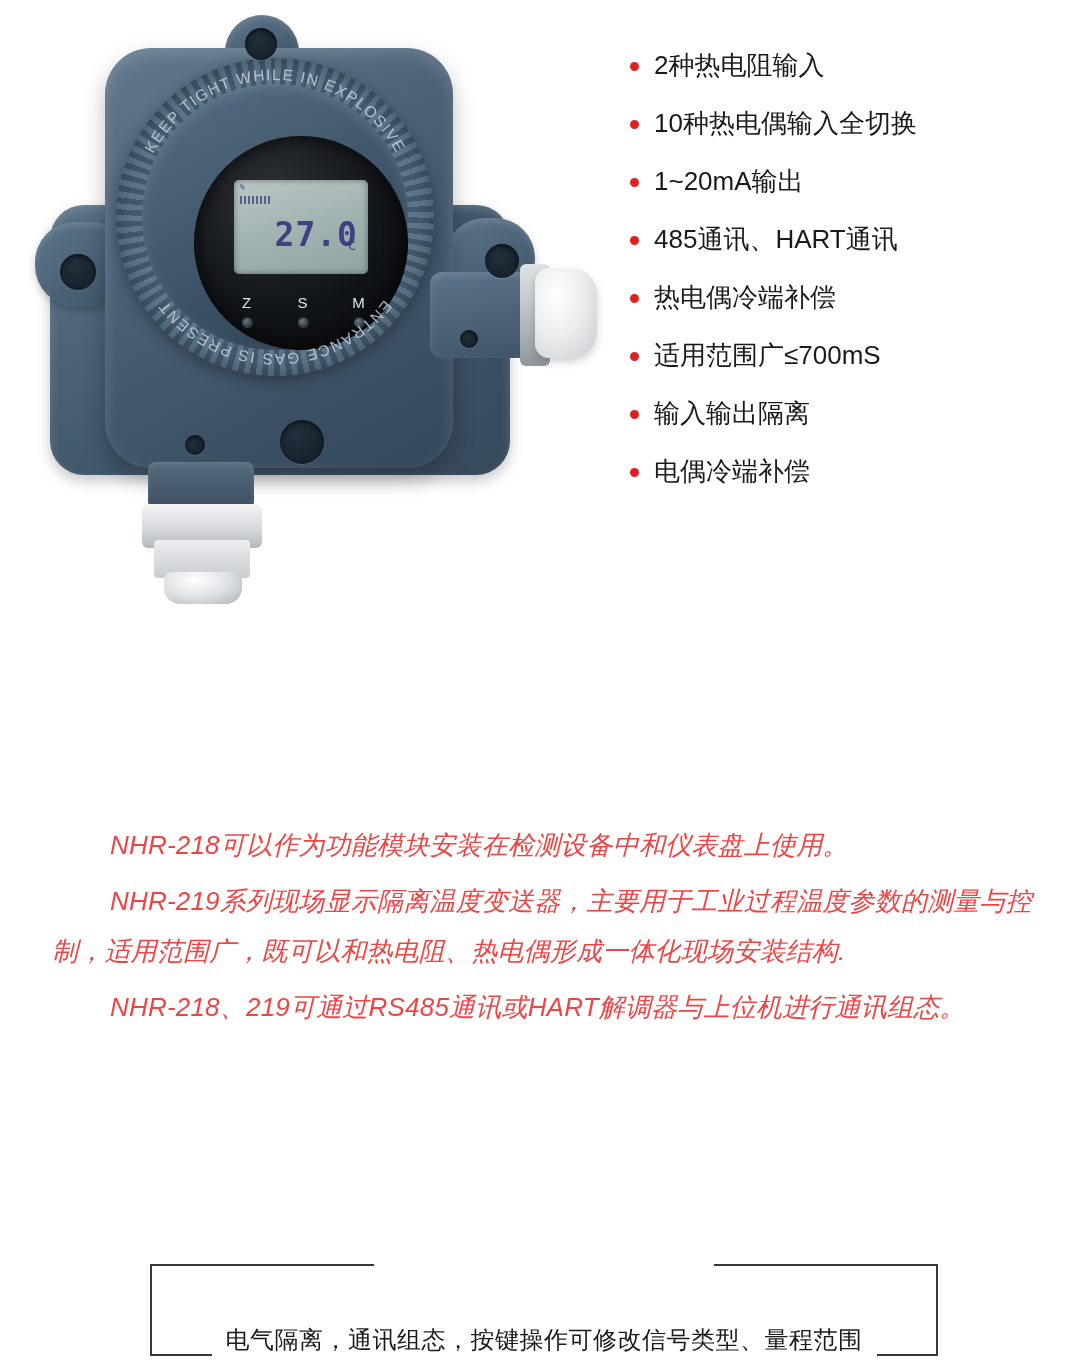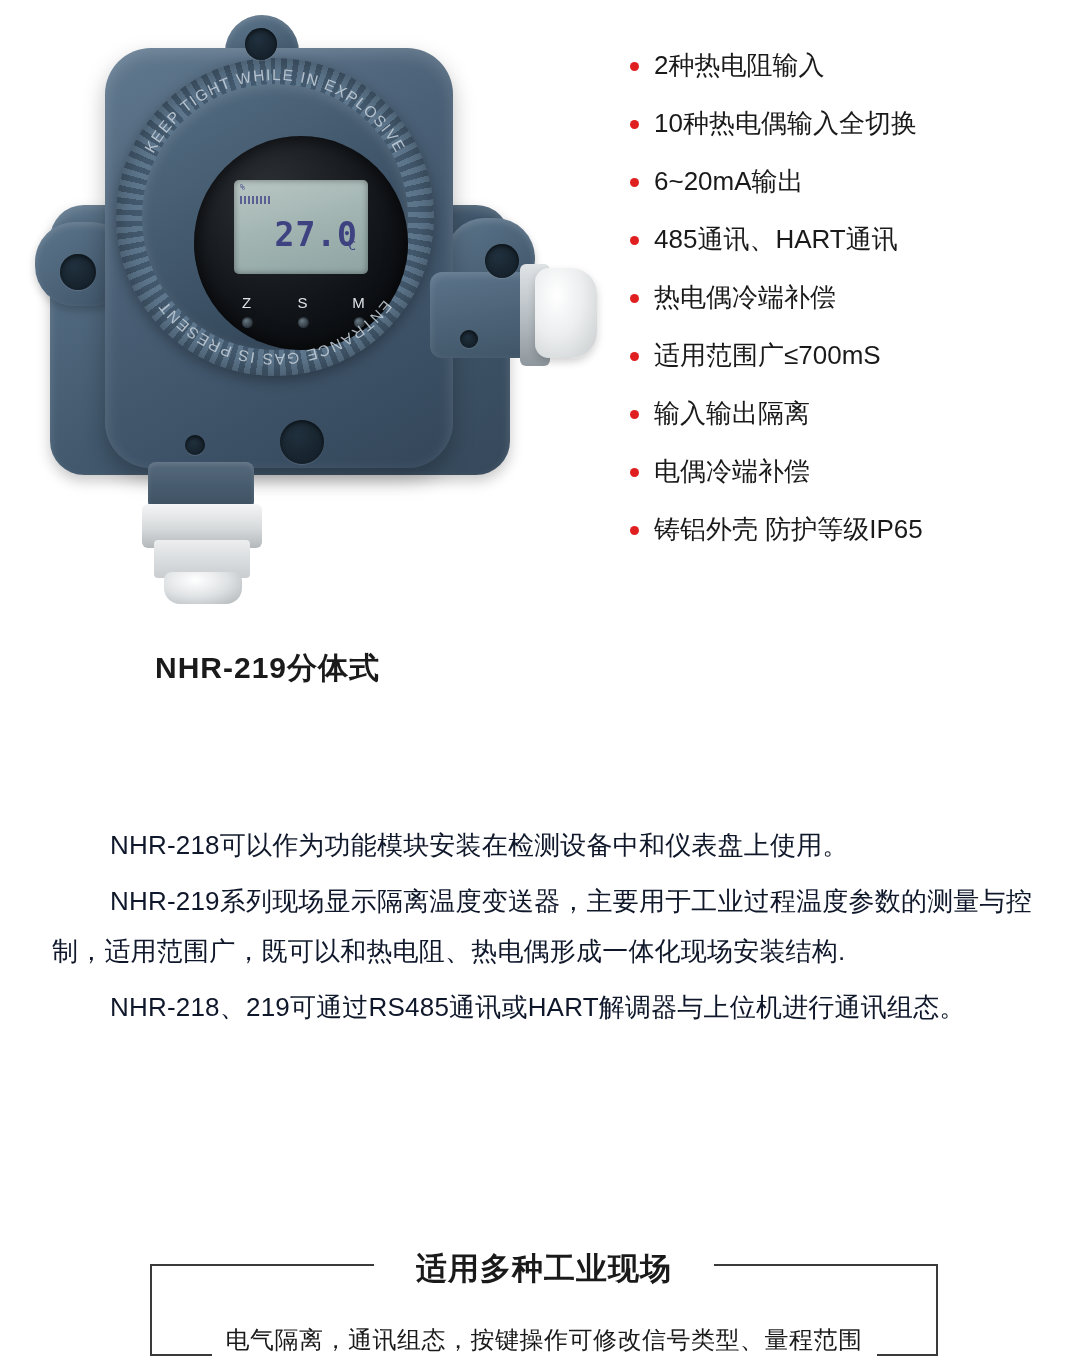--- a/index.html
+++ b/index.html
@@ -324,22 +324,23 @@
     position: absolute;
     left: 52px;
     top: 820px;
     width: 990px;
   }
   .body-copy p {
     margin: 0 0 6px 0;
     font-size: 26px;
     line-height: 50px;
     text-indent: 58px;
-    color: #0f172a;
+    color: #ef4444;
     letter-spacing: 0.2px;
+    font-style: italic;
   }
 
   
   .footer-banner {
     position: absolute;
     left: 150px;
     top: 1248px;
     width: 790px;
     height: 110px;
   }
@@ -458,41 +459,38 @@
     <div class="gland-nut"></div>
 
     <div class="ear-hole hole-a"></div>
     <div class="ear-hole hole-b"></div>
     <div class="ear-hole hole-c"></div>
     <div class="ear-hole hole-d"></div>
     <div class="ear-hole hole-e"></div>
     <div class="ear-hole hole-f"></div>
   </div>
 
-  <div class="product-name">NHR-219分体式</div>
 
   <ul class="feature-list">
     <li>2种热电阻输入</li>
     <li>10种热电偶输入全切换</li>
-    <li>6~20mA输出</li>
+    <li>1~20mA输出</li>
     <li>485通讯、HART通讯</li>
     <li>热电偶冷端补偿</li>
     <li>适用范围广≤700mS</li>
     <li>输入输出隔离</li>
     <li>电偶冷端补偿</li>
-    <li>铸铝外壳 防护等级IP65</li>
   </ul>
 
 </div>
 
 <div class="body-copy">
   <p>NHR-218可以作为功能模块安装在检测设备中和仪表盘上使用。</p>
   <p>NHR-219系列现场显示隔离温度变送器，主要用于工业过程温度参数的测量与控制，适用范围广，既可以和热电阻、热电偶形成一体化现场安装结构.</p>
   <p>NHR-218、219可通过RS485通讯或HART解调器与上位机进行通讯组态。</p>
 </div>
 
 <div class="footer-banner">
   <div class="banner-frame"></div>
-  <div class="banner-title">适用多种工业现场</div>
   <div class="banner-sub-wrap">
     <span class="banner-sub">电气隔离，通讯组态，按键操作可修改信号类型、量程范围</span>
   </div>
 </div>
 
 </body></html>

